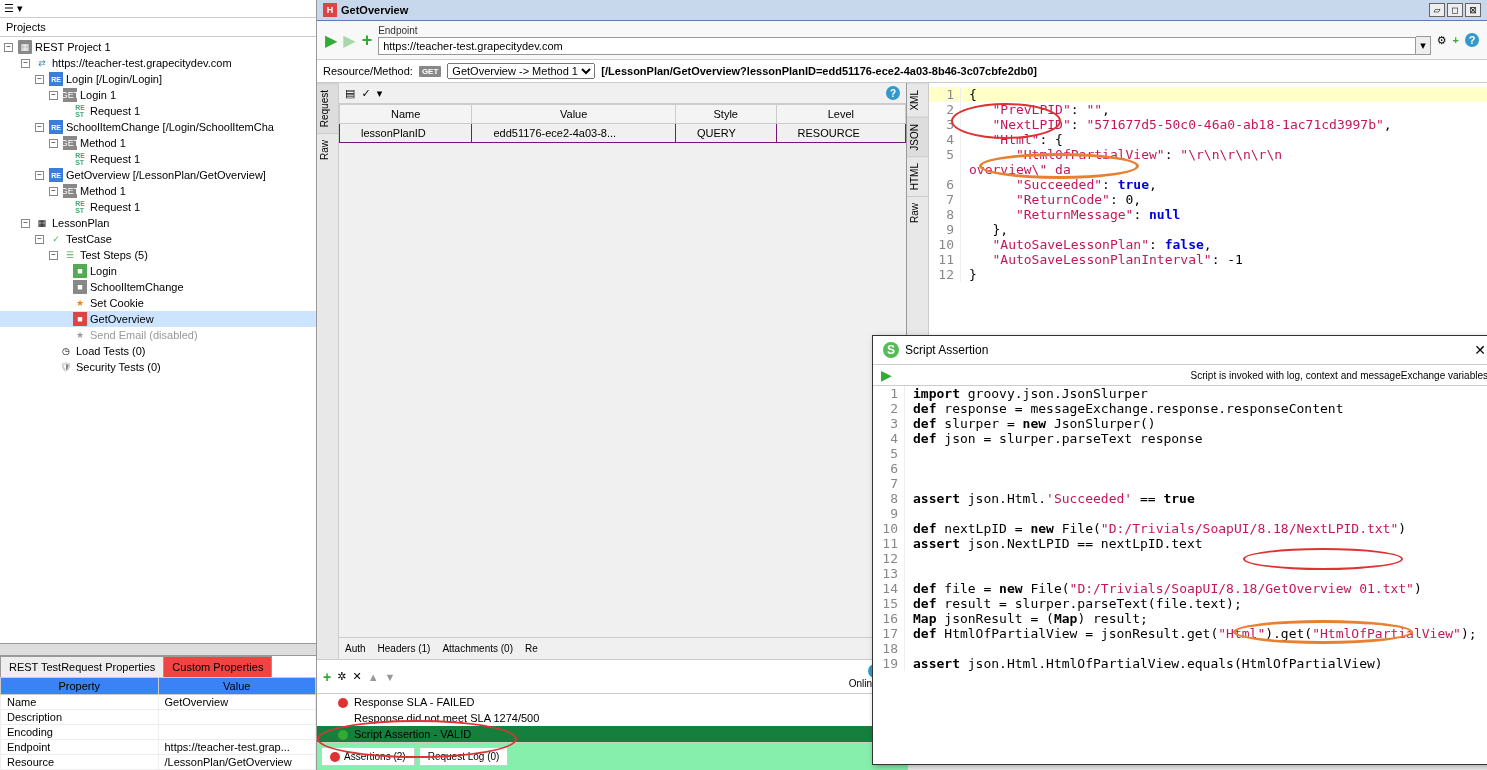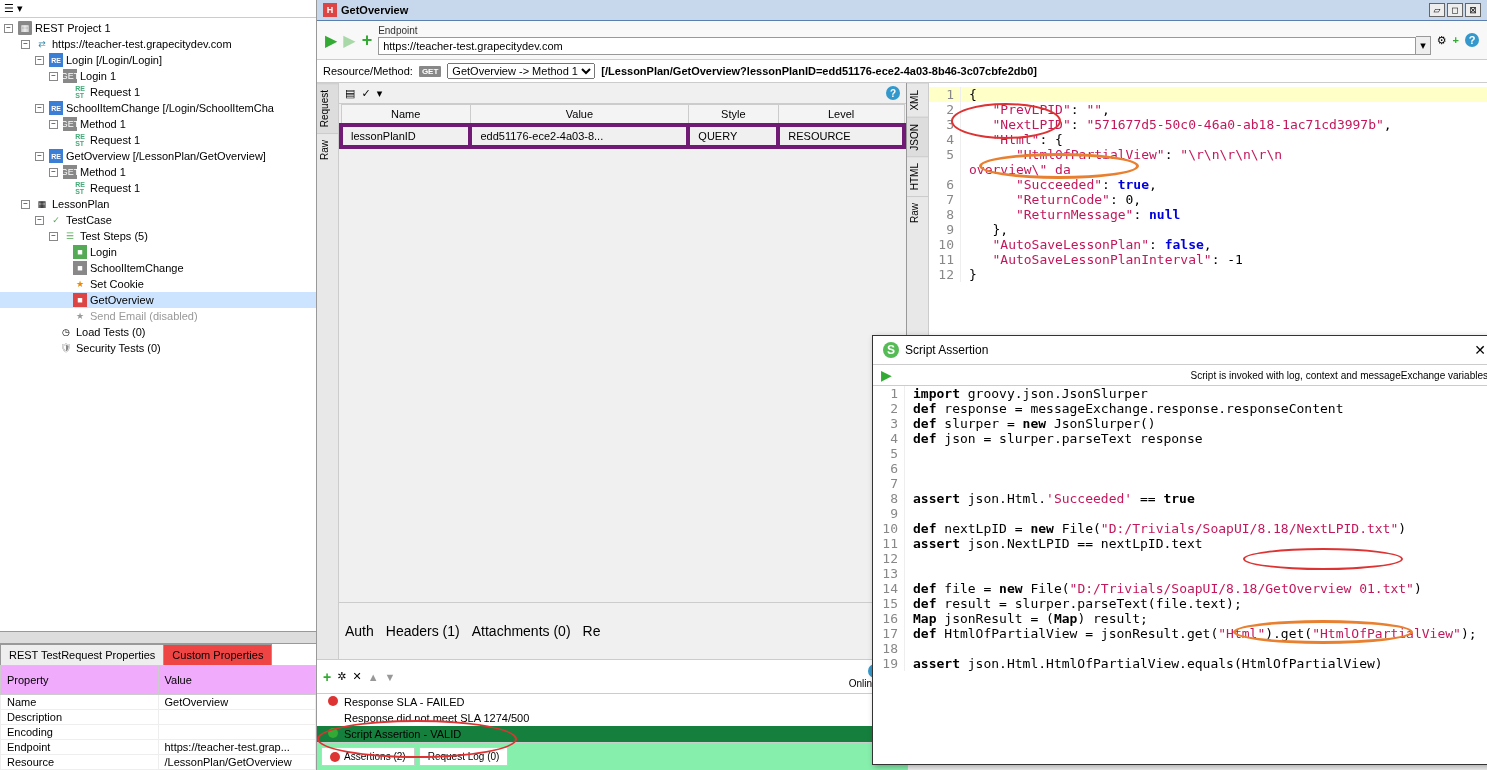--- a/index.html
+++ b/index.html
@@ -19,21 +19,21 @@
 .ti.blue{background:#3b7ed6;color:#fff;font-size:7px;font-weight:bold}
 .ti.green{background:#5a5;color:#fff}
 .ti.grey{background:#888;color:#fff}
 .ti.orange{color:#e80}
 .ti.shield{color:#888}
 .ti.check{color:#5a5}
 .props-tabs{display:flex;border-top:1px solid #999}
 .props-tab{padding:4px 8px;background:#eee;border:1px solid #999;border-bottom:none;margin-right:-1px;cursor:pointer}
 .props-tab.active{background:#ef4444}
 .props-table{border-top:1px solid #999}
-.props-table th{background:#f0abfc;font-weight:normal;border:1px solid #ccc;padding:8px 6px;text-align:left}
+.props-table th{background:#3b82f6;font-weight:normal;border:1px solid #ccc;padding:2px 6px;text-align:center}
 .props-table td{border:1px solid #eee;padding:1px 6px;background:#fff;white-space:nowrap;overflow:hidden;text-overflow:ellipsis;max-width:150px}
 .props-table{width:100%;table-layout:fixed;border-collapse:collapse}
 
 .right-panel{flex:1;display:flex;flex-direction:column;position:relative}
 .tab-header{background:#c8d8ec;border-bottom:1px solid #5a7fae;padding:3px 6px;display:flex;align-items:center;gap:4px}
 .tab-header .icon{width:14px;height:14px;background:#d44;display:inline-flex;align-items:center;justify-content:center;color:#fff;font-weight:bold;font-size:9px}
 .win-btns{margin-left:auto;display:flex;gap:2px}
 .win-btn{width:16px;height:14px;border:1px solid #666;background:#eee;display:flex;align-items:center;justify-content:center;font-size:9px;cursor:pointer}
 
 .toolbar{display:flex;align-items:center;gap:6px;padding:4px 8px;background:#f8f8f8;border-bottom:1px solid #ccc}
@@ -51,36 +51,36 @@
 .content-area{flex:1;display:flex;overflow:hidden}
 .request-side{width:590px;display:flex;border-right:1px solid #999}
 .side-tabs{width:22px;background:#e8e8e8;display:flex;flex-direction:column;border-right:1px solid #ccc}
 .side-tab{writing-mode:vertical-rl;transform:rotate(180deg);padding:6px 2px;text-align:center;border-bottom:1px solid #ccc;font-size:10px;cursor:pointer}
 .side-tab.active{background:#ddd}
 .req-body{flex:1;display:flex;flex-direction:column}
 .req-toolbar{padding:3px 6px;border-bottom:1px solid #ccc;display:flex;align-items:center;gap:6px}
 .req-toolbar .help{margin-left:auto;width:14px;height:14px;border-radius:50%;background:#39c;color:#fff;display:flex;align-items:center;justify-content:center;font-weight:bold;font-size:10px}
 .param-table{width:100%;border-collapse:collapse}
 .param-table th{background:#f4f4f4;border:1px solid #ccc;padding:3px 8px;font-weight:normal;text-align:center}
-.param-table td{border:4px solid #701a75;padding:3px 8px}
-.req-footer-tabs{margin-top:auto;padding:20px 6px;border-top:1px solid #ccc;display:flex;gap:12px;font-size:14px}
+.param-table td{border:1px solid #701a75;padding:3px 21px}
+.req-footer-tabs{margin-top:auto;padding:5px 6px;border-top:1px solid #ccc;display:flex;gap:12px;font-size:10px}
 
 .response-side{flex:1;display:flex}
 .json-view{flex:1;font-family:Consolas,monospace;font-size:13px;padding:4px 0;overflow:auto;position:relative;background:#fff}
 .json-first-line{background:#ffffc8}
 .json-line{display:flex}
 .ln{width:32px;text-align:right;color:#888;padding-right:6px;border-right:1px solid #eee;user-select:none;flex-shrink:0}
 .lc{padding-left:8px;white-space:pre}
 .s-key{color:#c2185b}
 .s-kw{color:#0000dd;font-weight:bold}
 
 .assertions-bar{padding:4px 6px;border-top:1px solid #ccc;display:flex;align-items:center;gap:6px;background:#fff}
 .assertions-bar .plus{color:#3a3;font-weight:bold;font-size:14px}
 .assertions-list{background:#fff;border-top:1px solid #ccc}
-.assert-row{padding:2px 11px;display:flex;align-items:flex-start;gap:6px}
+.assert-row{padding:2px 21px;display:flex;align-items:flex-end;gap:6px}
 .assert-row.selected{background:#15803d}
 .dot{width:10px;height:10px;border-radius:50%;display:inline-block}
 .dot.red{background:#d33}
 .dot.green{background:#3a3}
 .bottom-tabs{display:flex;gap:4px;padding:4px;border-top:1px solid #ccc;background:#86efac}
 .btab{padding:3px 8px;border:1px solid #ccc;background:#fff;display:flex;align-items:center;gap:4px;font-size:10px}
 .help-link{margin-left:auto;text-align:center;color:#000;font-size:10px}
 
 
 .dialog{position:absolute;left:555px;top:335px;width:625px;height:430px;background:#fff;border:1px solid #333;box-shadow:2px 2px 6px rgba(0,0,0,.3);display:flex;flex-direction:column;z-index:10}
@@ -97,20 +97,21 @@
 
 .watermark{position:absolute;right:6px;bottom:6px;padding:4px 8px;background:rgba(255,255,255,.8);color:#666;font-size:10px;display:flex;align-items:center;gap:4px;z-index:5}
 .pager{position:absolute;right:60px;bottom:30px;font-size:10px;color:#444;background:#f8f8f8;padding:2px 6px;border:1px solid #ccc}
 </style>
 </head>
 <body>
 
 <div class="main">
   <div class="left-panel">
     <div style="padding:2px 4px;border-bottom:1px solid #ccc">☰ ▾</div>
+    <div class="proj-header">Projects</div>
     <div class="tree">
       <div class="tree-item">
           <span class="expander">−</span>
           <span class="ti folder">▦</span>
           <span>REST Project 1</span>
         </div>
       <div class="tree-item">
           <span class="spacer" style="width:14px"></span>
           <span class="expander">−</span>
           <span class="ti" style="color:#38a">⇄</span>

